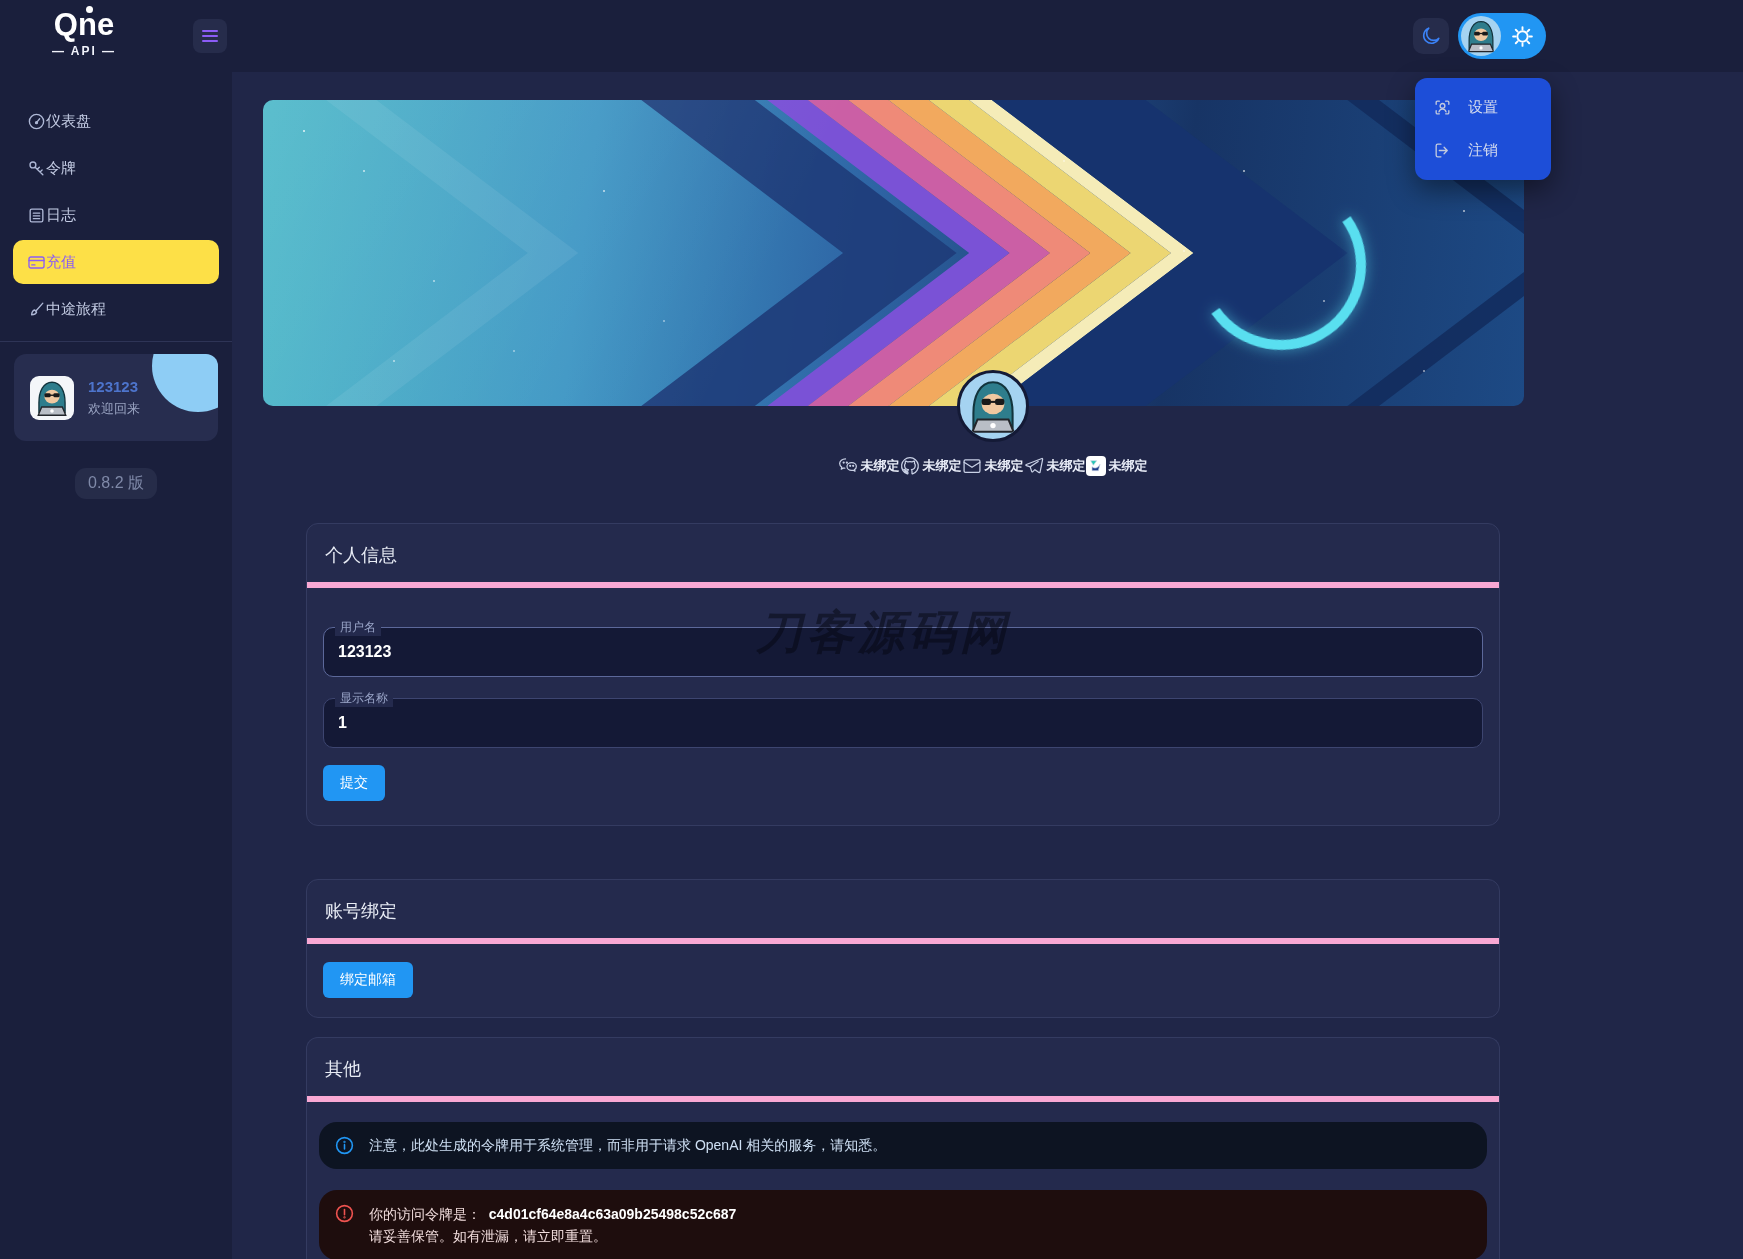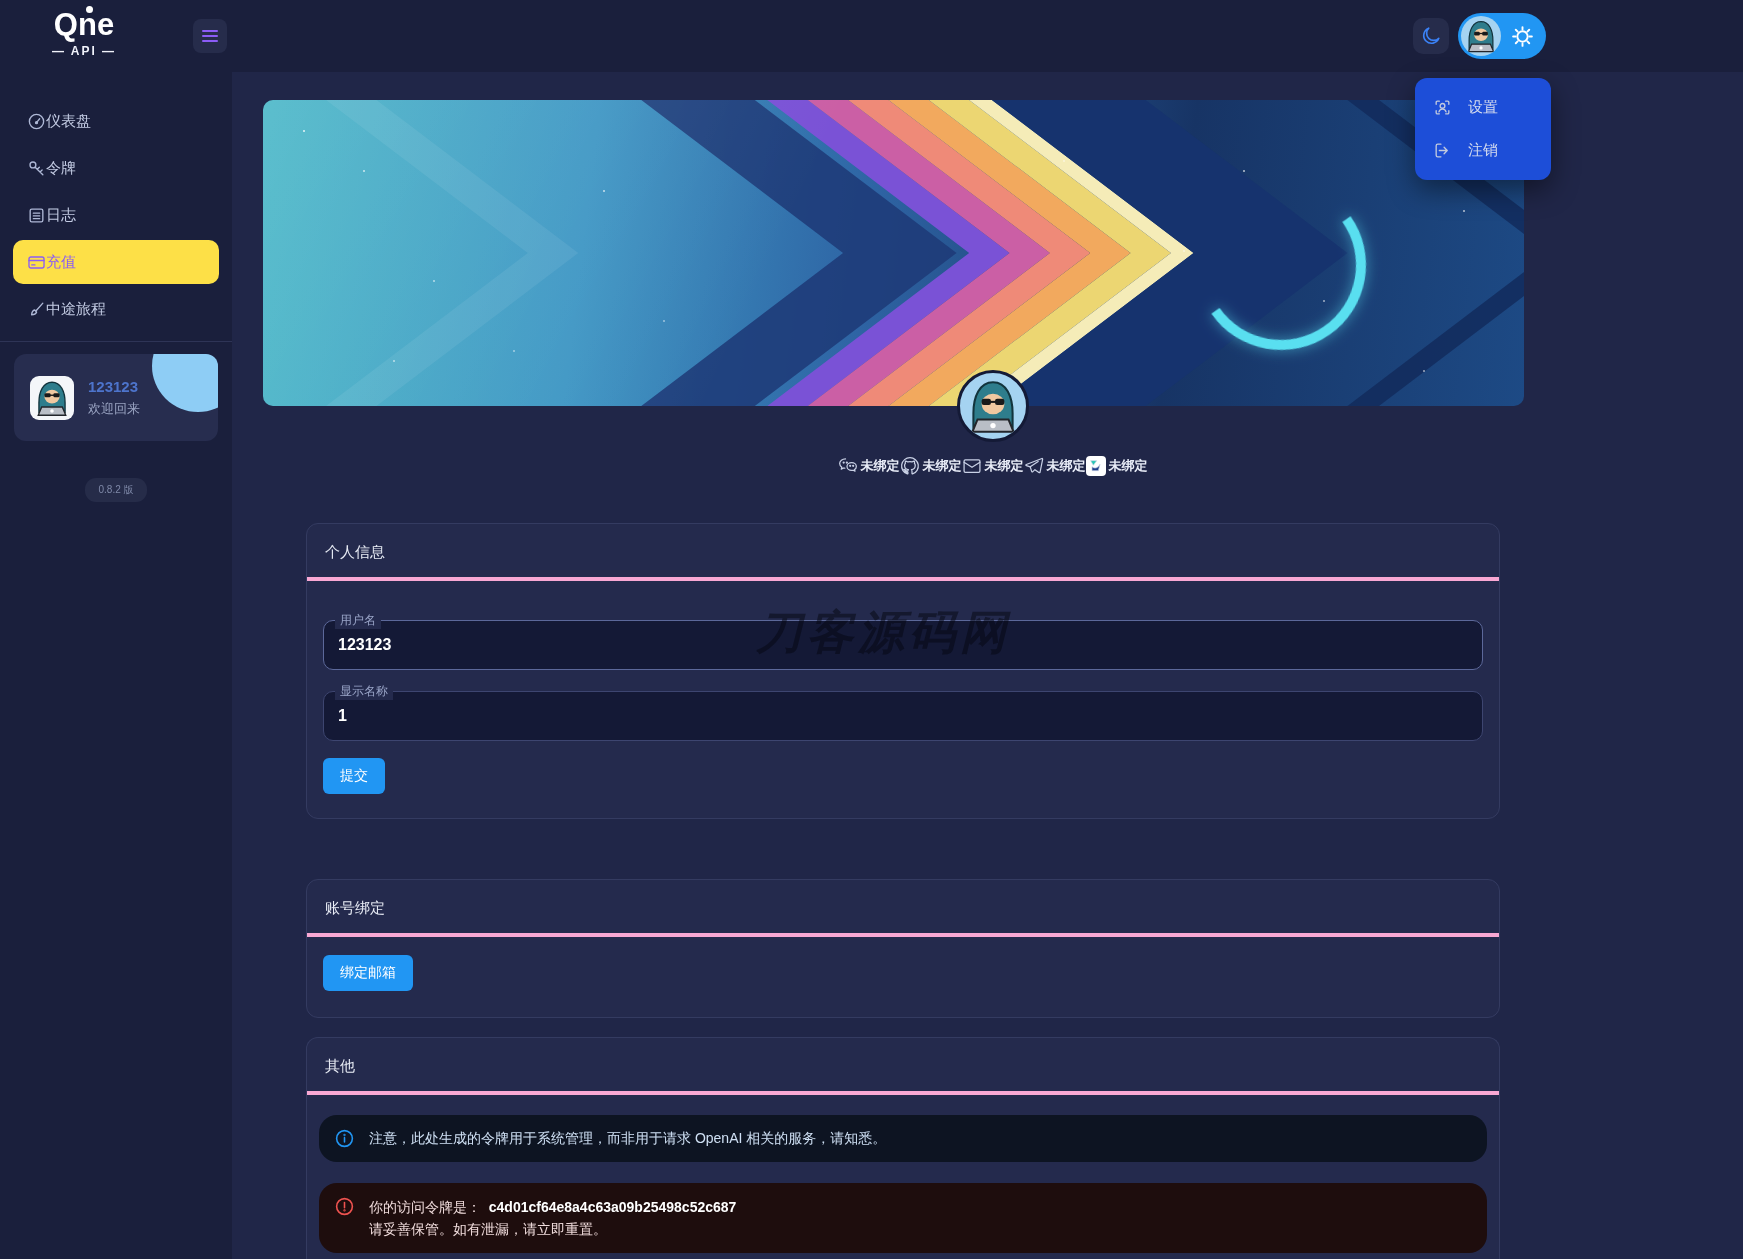--- a/index.html
+++ b/index.html
@@ -32,21 +32,21 @@
   .nav-item { display:flex; align-items:center; height:44px; margin:3px 13px; padding:0 14px; border-radius:10px; color:#c3cbe3; font-size:15px; cursor:pointer; }
   .nav-item svg { stroke:#aeb8d6; }
   .nav-item.active { background:#fde047; color:#8b5cf6; }
   .nav-item.active svg { stroke:#8b5cf6; }
   .side-divider { height:1px; background:#2e3456; margin:10px 0 0 0; }
   .user-card { position:relative; overflow:hidden; margin:12px 14px 0; height:87px; border-radius:12px; background:#272d4f; display:flex; align-items:center; gap:14px; padding:0 16px; cursor:pointer; }
   .user-card .deco { position:absolute; right:-26px; top:-34px; width:92px; height:92px; border-radius:50%; background:#8ecdf5; }
   .user-name { color:#4d74cc; font-weight:700; font-size:15px; margin-bottom:5px; }
   .user-greet { color:#98a2c0; font-size:13px; }
   .version-wrap { text-align:center; margin-top:27px; }
-  .version-pill { display:inline-block; background:#262c49; color:#7f89a8; font-size:10px; padding:5px 13px; border-radius:11px;margin-top:10px; }
+  .version-pill { display:inline-block; background:#262c49; color:#7f89a8; font-size:16px; padding:5px 13px; border-radius:11px; }
   
   .banner-area { position:absolute; left:263px; top:100px; width:1261px; height:306px; z-index:5; }
   .banner { position:absolute; inset:0; border-radius:10px; overflow:hidden;
     background:linear-gradient(97deg,#41b4c5 0%,#3e96c4 26%,#2e64a4 48%,#173465 72%,#1d4a85 100%); }
   .band { position:absolute; inset:0; }
   .banner-glow { position:absolute; inset:0; background:linear-gradient(115deg, rgba(255,255,255,.14), rgba(255,255,255,0) 42%); }
   .stars { position:absolute; left:40px; top:30px; width:2px; height:2px; border-radius:50%; background:rgba(255,255,255,.85);
     box-shadow:60px 40px rgba(255,255,255,.7), 130px 150px rgba(255,255,255,.6), 300px 60px rgba(255,255,255,.7),
     210px 220px rgba(255,255,255,.5), 90px 230px rgba(255,255,255,.6), 360px 190px rgba(255,255,255,.5),
     940px 40px rgba(255,255,255,.7), 1020px 170px rgba(255,255,255,.6), 1120px 240px rgba(255,255,255,.6),
@@ -54,21 +54,21 @@
   .crescent { position:absolute; left:74%; top:26%; width:170px; height:170px; border-radius:50%;
     border:10px solid transparent; border-right-color:#59dff0; border-bottom-color:#59dff0;
     transform:rotate(10deg); filter:drop-shadow(0 0 7px rgba(90,220,240,.55)); }
   .banner-avatar { position:absolute; left:694px; top:270px; z-index:6; }
   .bindings { position:absolute; left:0; top:356px; width:100%; display:flex; justify-content:center; transform:translateX(99px); }
   .bind-item { display:flex; align-items:center; gap:3px; color:#e9edf8; font-size:13px; font-weight:700; cursor:pointer; }
   .bind-item svg { stroke:#c9d1e6; }
   .lark-box { width:20px; height:20px; border-radius:4px; background:#fff; display:flex; align-items:center; justify-content:center; }
   
   .card { position:absolute; left:306px; width:1194px; background:#242a4d; border:1px solid #343b61; border-radius:12px; }
-  .card-header { padding:19px 18px 15px; font-size:15px; color:#e8ecf5; border-bottom:4px solid #f9a8d4; }
+  .card-header { padding:19px 18px 15px; font-size:18px; color:#e8ecf5; border-bottom:6px solid #f9a8d4; }
   .card1 { top:523px; }
   .card2 { top:879px; height:139px; }
   .card3 { top:1037px; height:240px; border-bottom:none; border-bottom-left-radius:0; border-bottom-right-radius:0; }
   .card-body { padding:18px 16px 24px; }
   .mui-field { position:relative; margin-bottom:17px; }
   .mui-field input { width:100%; height:50px; background:#141936; border:1px solid #3d4570; border-radius:10px; padding:0 14px; color:#fff; font-size:16px; font-weight:700; font-family:"Liberation Sans", sans-serif; outline:none; }
   .mui-field.lit input { border-color:#5c689a; }
   .mui-field label { position:absolute; top:-8px; left:12px; font-size:12px; color:#9aa5c8; background:#242a4d; padding:0 5px; }
   .mui-field input::placeholder { color:#8690b2; font-weight:400; font-size:15px; }
   .mui-field.with-label { margin-top:21px; }

